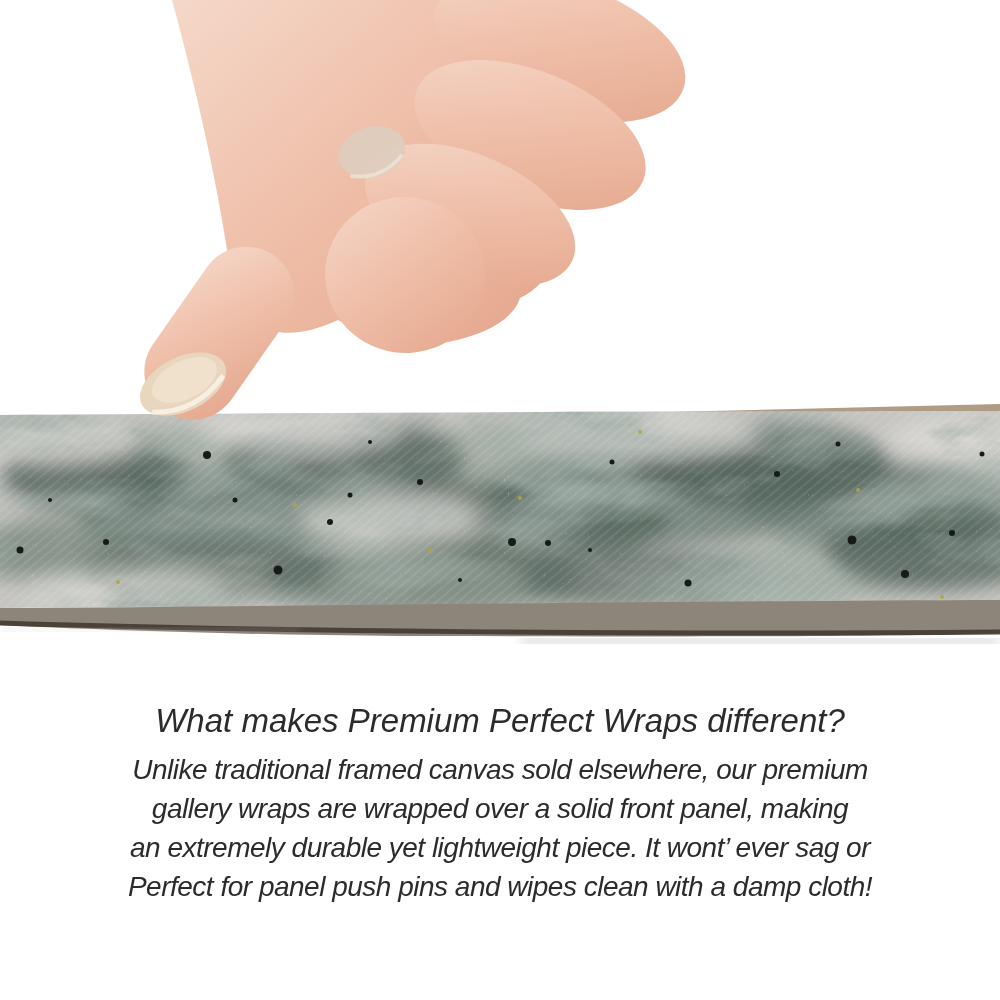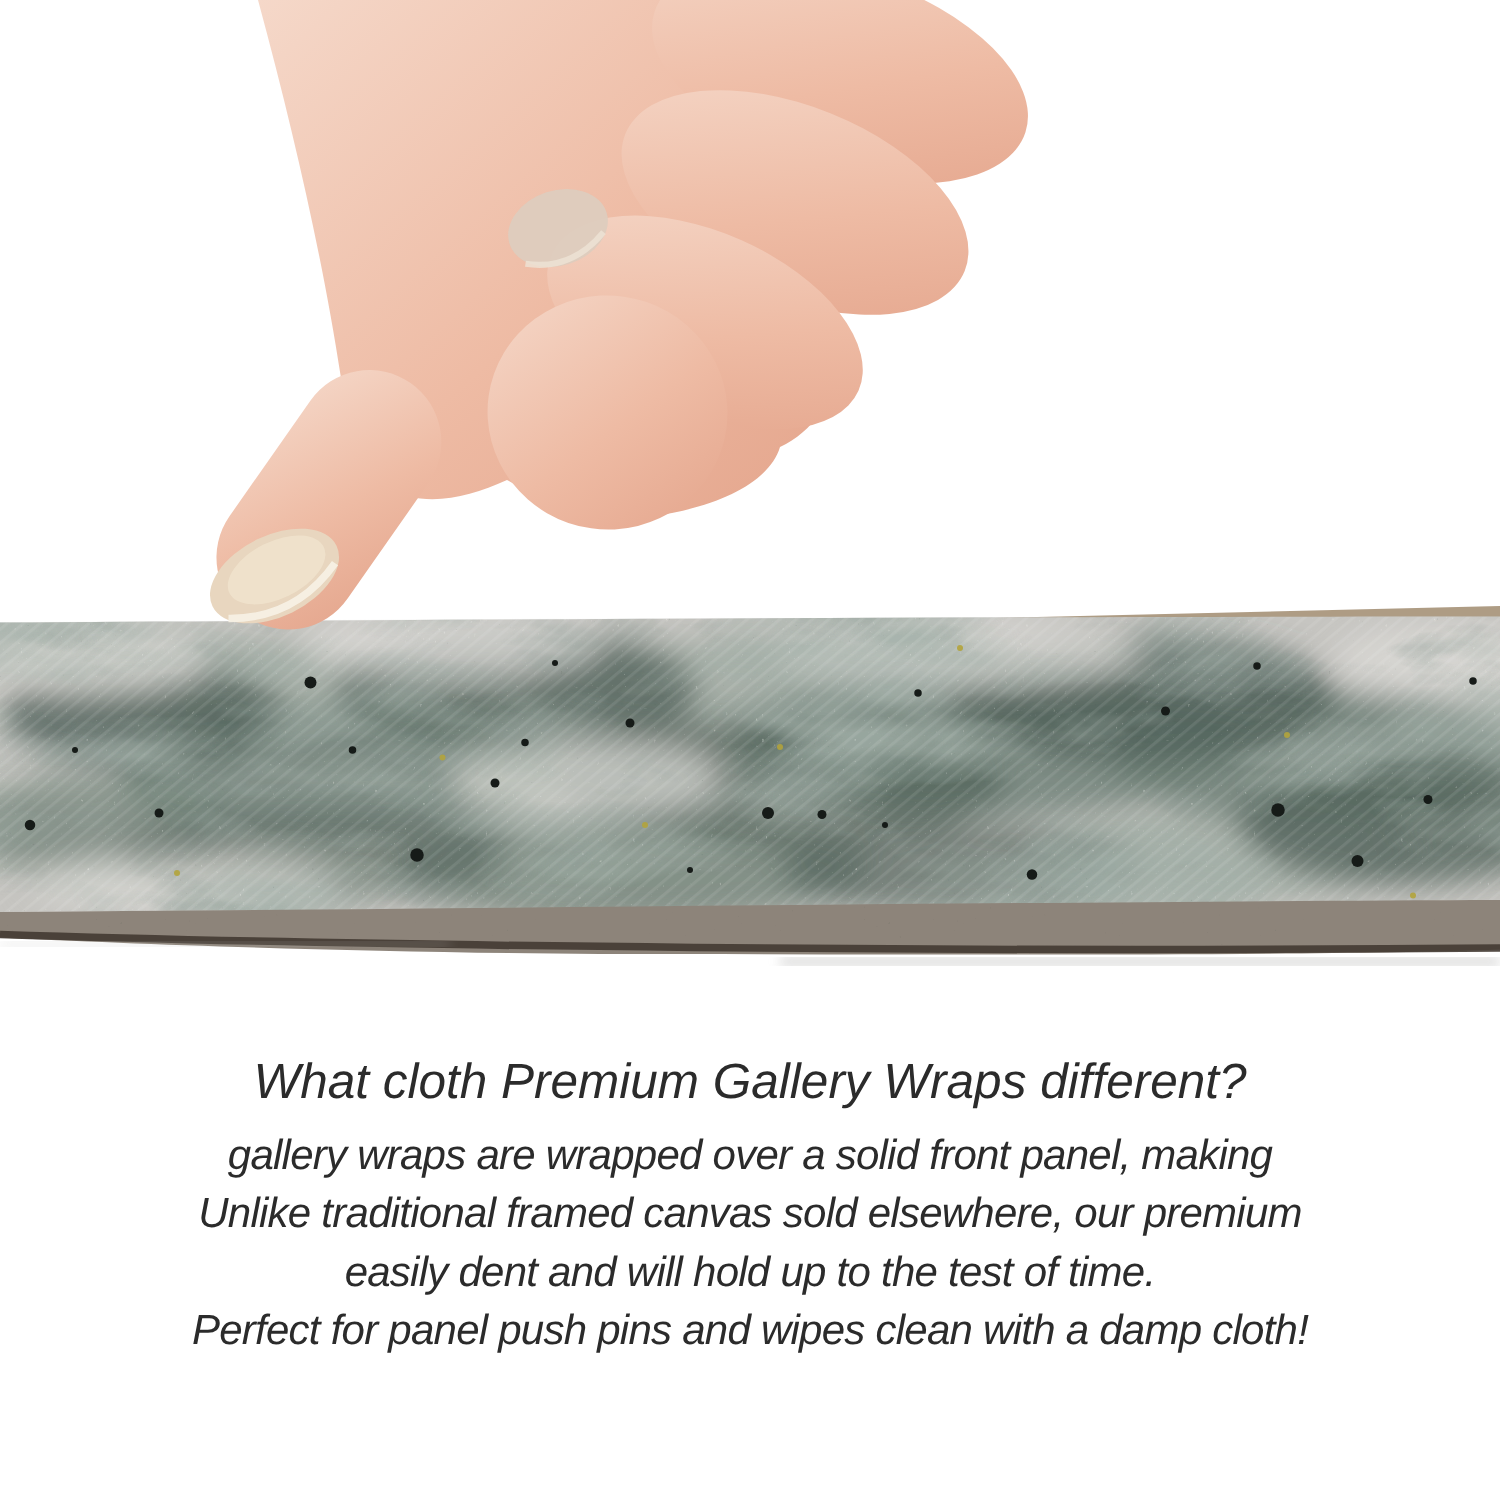--- a/index.html
+++ b/index.html
@@ -212,20 +212,20 @@
 
     <g transform="translate(183,384) rotate(-26)">
       <ellipse rx="46" ry="27" fill="#e8d6bf"></ellipse>
       <ellipse cx="3" cy="-3" rx="35" ry="19" fill="#f0e3cd" opacity="0.85"></ellipse>
       <path d="M-40,12 Q0,32 40,10" stroke="#f7f2e6" stroke-width="5" fill="none" opacity="0.9"></path>
     </g>
   </svg>
   </div>
 
   <div class="copy">
-    <h1>What cloth Premium Gallery Wraps different?</h1>
+    <h1>What makes Premium Perfect Wraps different?</h1>
+    <p>Unlike traditional framed canvas sold elsewhere, our premium</p>
     <p>gallery wraps are wrapped over a solid front panel, making</p>
-    <p>Unlike traditional framed canvas sold elsewhere, our premium</p>
-    <p>easily dent and will hold up to the test of time.</p>
+    <p>an extremely durable yet lightweight piece. It wont’ ever sag or</p>
     <p>Perfect for panel push pins and wipes clean with a damp cloth!</p>
   </div>
 
 </div>
 
 </body></html>

